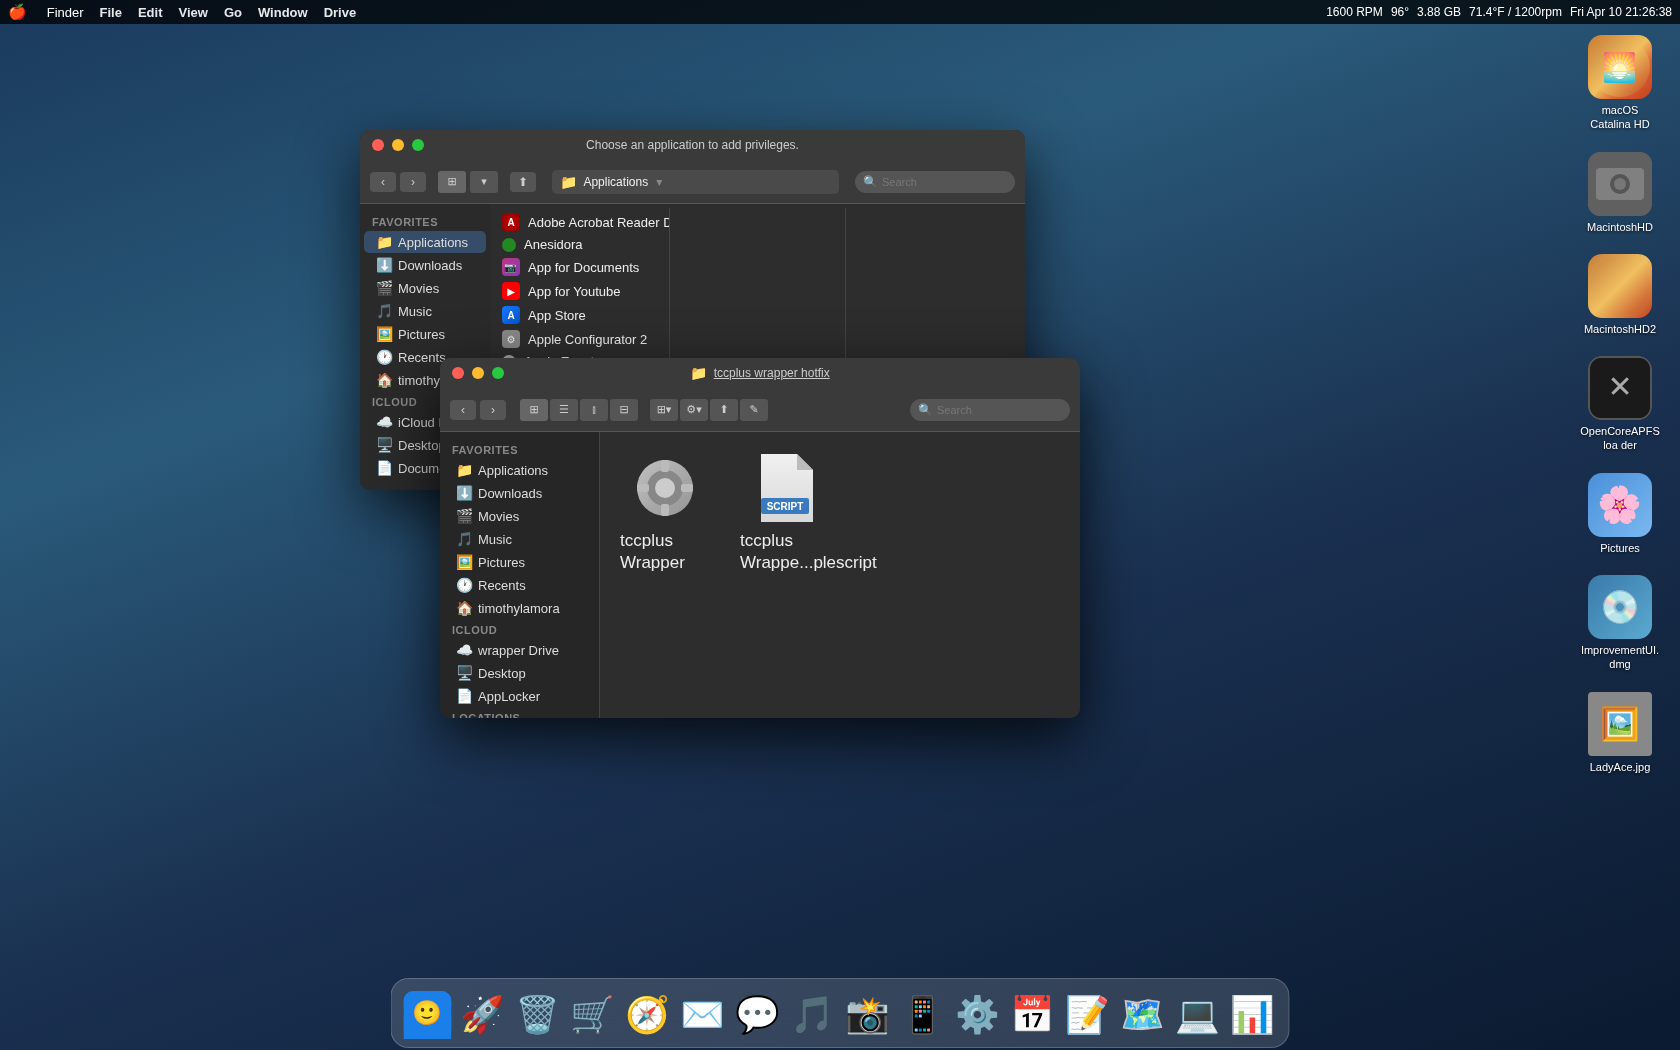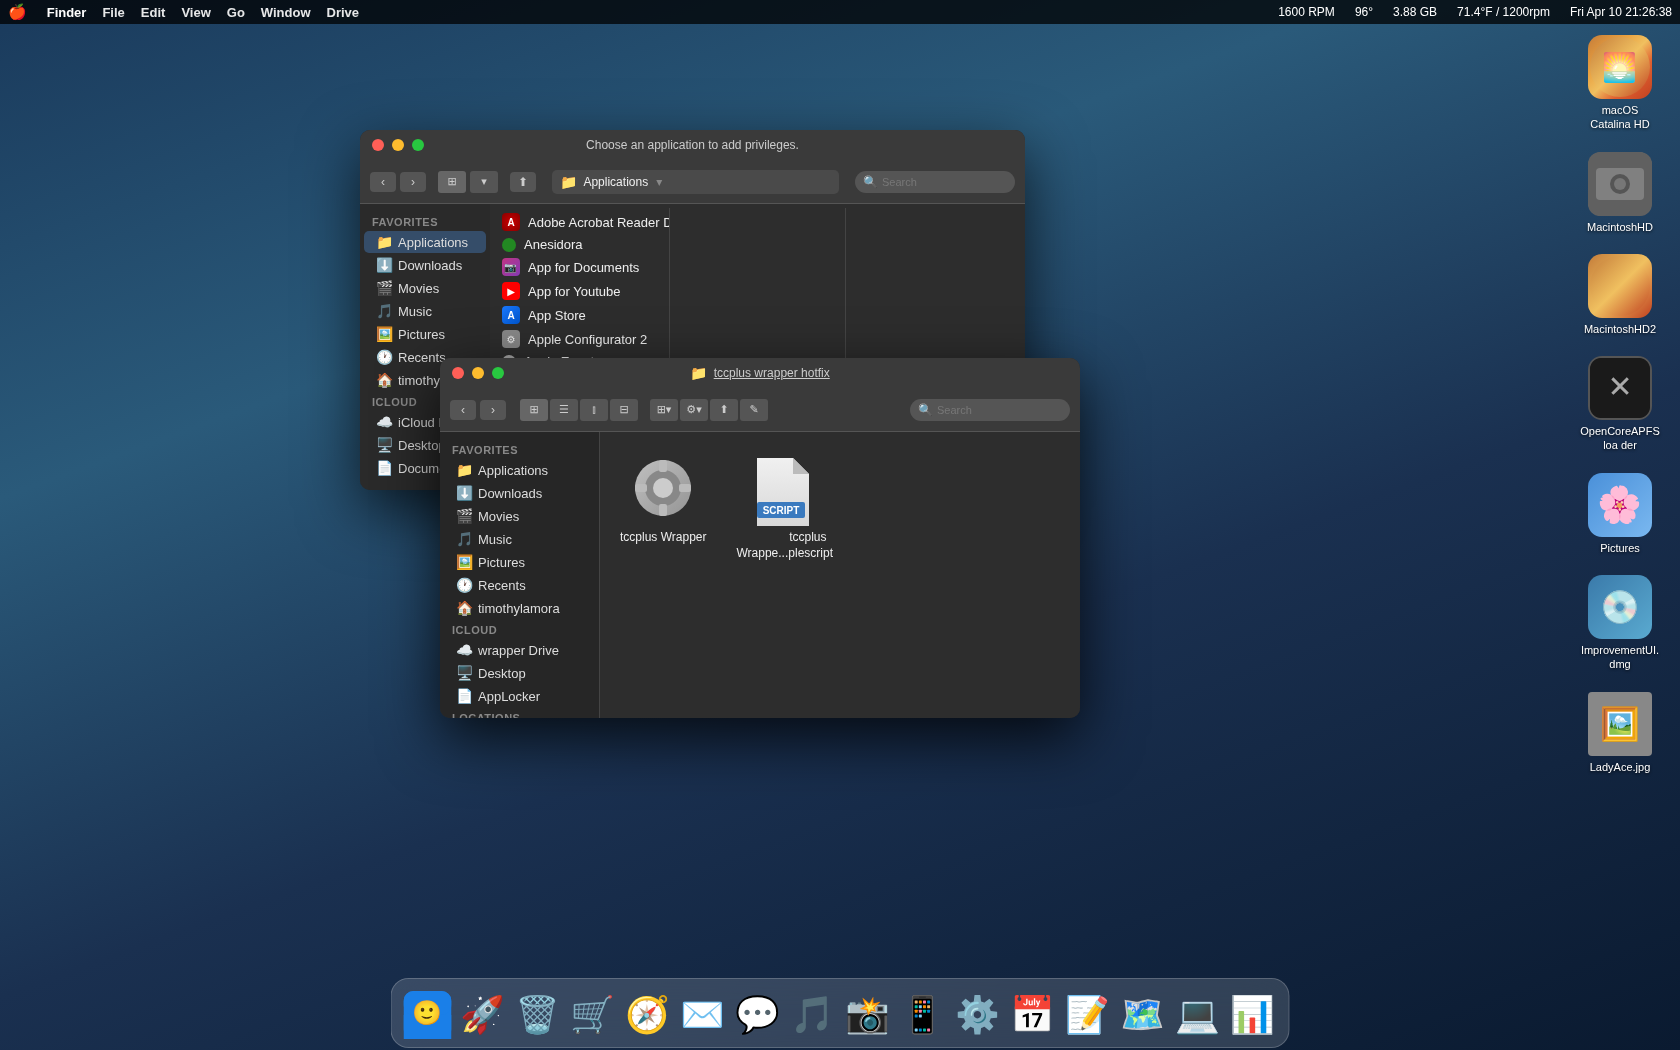--- a/index.html
+++ b/index.html
@@ -36,31 +36,31 @@
     .menubar-left {
       display: flex;
       align-items: center;
       gap: 16px;
     }
     .menubar-apple {
       font-size: 15px;
       margin-right: 4px;
     }
     .menubar-app-name {
-      font-weight: 700;
+      font-weight: 400;
     }
     .menubar-item {
       opacity: 0.9;
       font-weight: bold;
     }
     .menubar-right {
       margin-left: auto;
       display: flex;
       align-items: center;
-      gap: 20px;
+      gap: 8px;
       font-size: 12px;
     }
 
     
     .dock {
       position: absolute;
       bottom: 2px;
       left: 50%;
       transform: translateX(-50%);
       height: 70px;
@@ -369,22 +369,22 @@
     }
     .file-icon-large {
       width: 72px;
       height: 72px;
       display: flex;
       align-items: center;
       justify-content: center;
     }
     .file-label {
       color: #eee;
-      font-size: 12px;
-      text-align: right;
+      font-size: 17px;
+      text-align: left;
       max-width: 90px;
       line-height: 1.3;
     }
 
     
     .app-icon-adobe { background: radial-gradient(circle, #cc0000, #880000); color: white; }
     .app-icon-green { background: radial-gradient(circle, #228822, #114411); color: white; }
 
     
     ::-webkit-scrollbar { width: 6px; }
@@ -726,21 +726,21 @@
             <rect x="28" y="48" width="8" height="12" rx="2" fill="#bbb"></rect>
             <rect x="4" y="28" width="12" height="8" rx="2" fill="#bbb"></rect>
             <rect x="48" y="28" width="12" height="8" rx="2" fill="#bbb"></rect>
           </svg>
         </div>
         <span class="file-label">tccplus Wrapper</span>
       </div>
 
       <div class="file-icon-wrapper">
         <div class="file-icon-large">
-          <div style="position:relative; width:56px; height:60px;">
+          <div style="position:relative; width:56px; height:68px;">
             
             <svg width="56" height="68" viewBox="0 0 56 68" xmlns="http://www.w3.org/2000/svg">
               <defs>
                 <linearGradient id="docGrad" x1="0%" y1="0%" x2="0%" y2="100%">
                   <stop offset="0%" style="stop-color:#f0f0f0"></stop>
                   <stop offset="100%" style="stop-color:#d8d8d8"></stop>
                 </linearGradient>
               </defs>
 
               <path d="M4 0 L40 0 L56 16 L56 68 L4 68 Z" fill="url(#docGrad)"></path>

